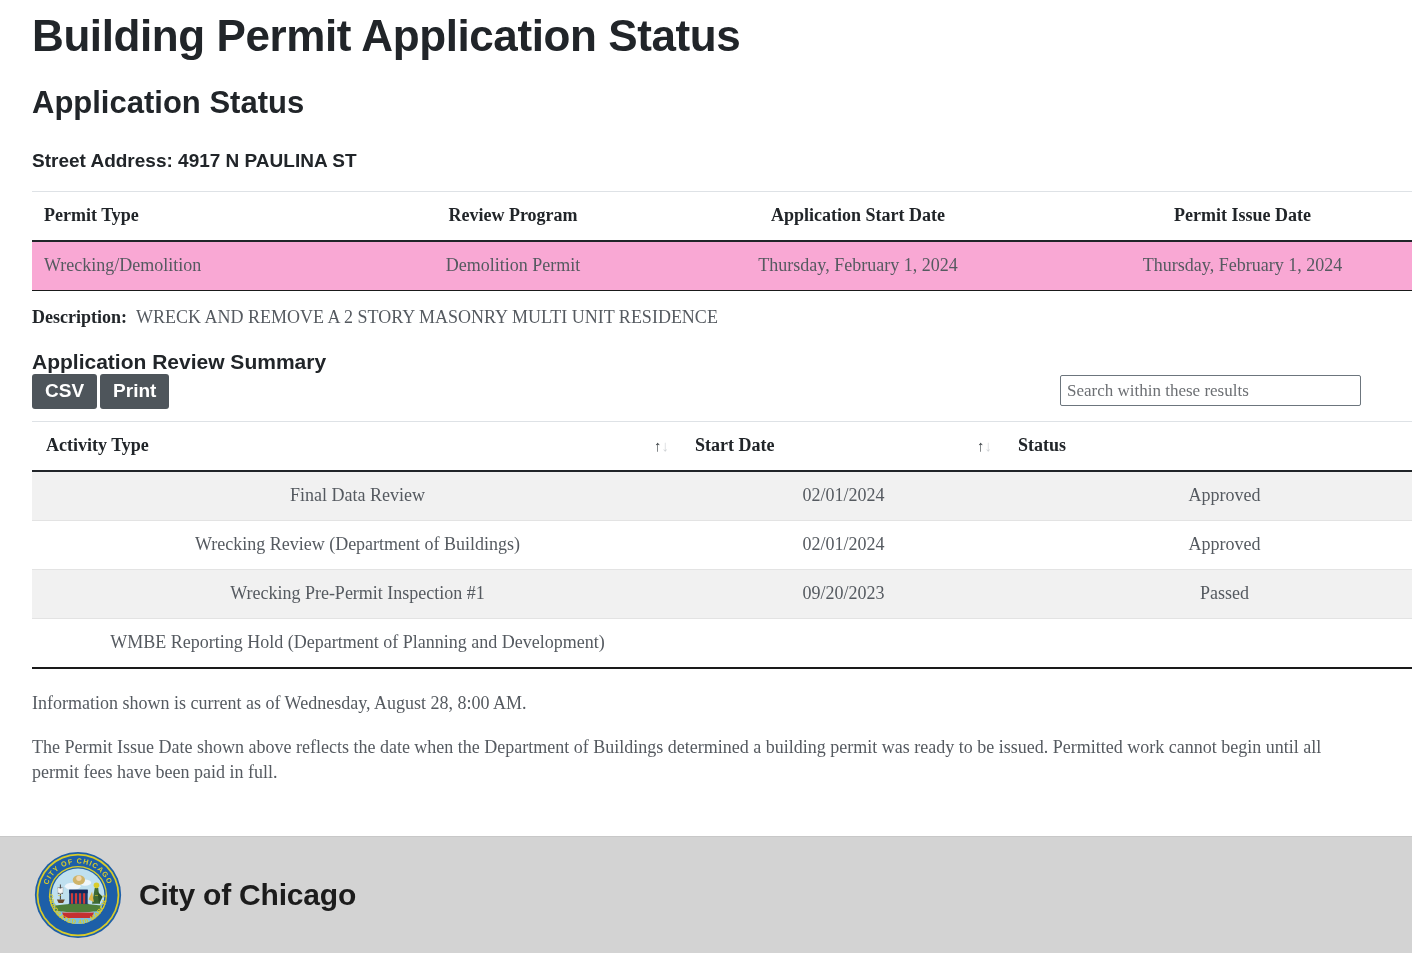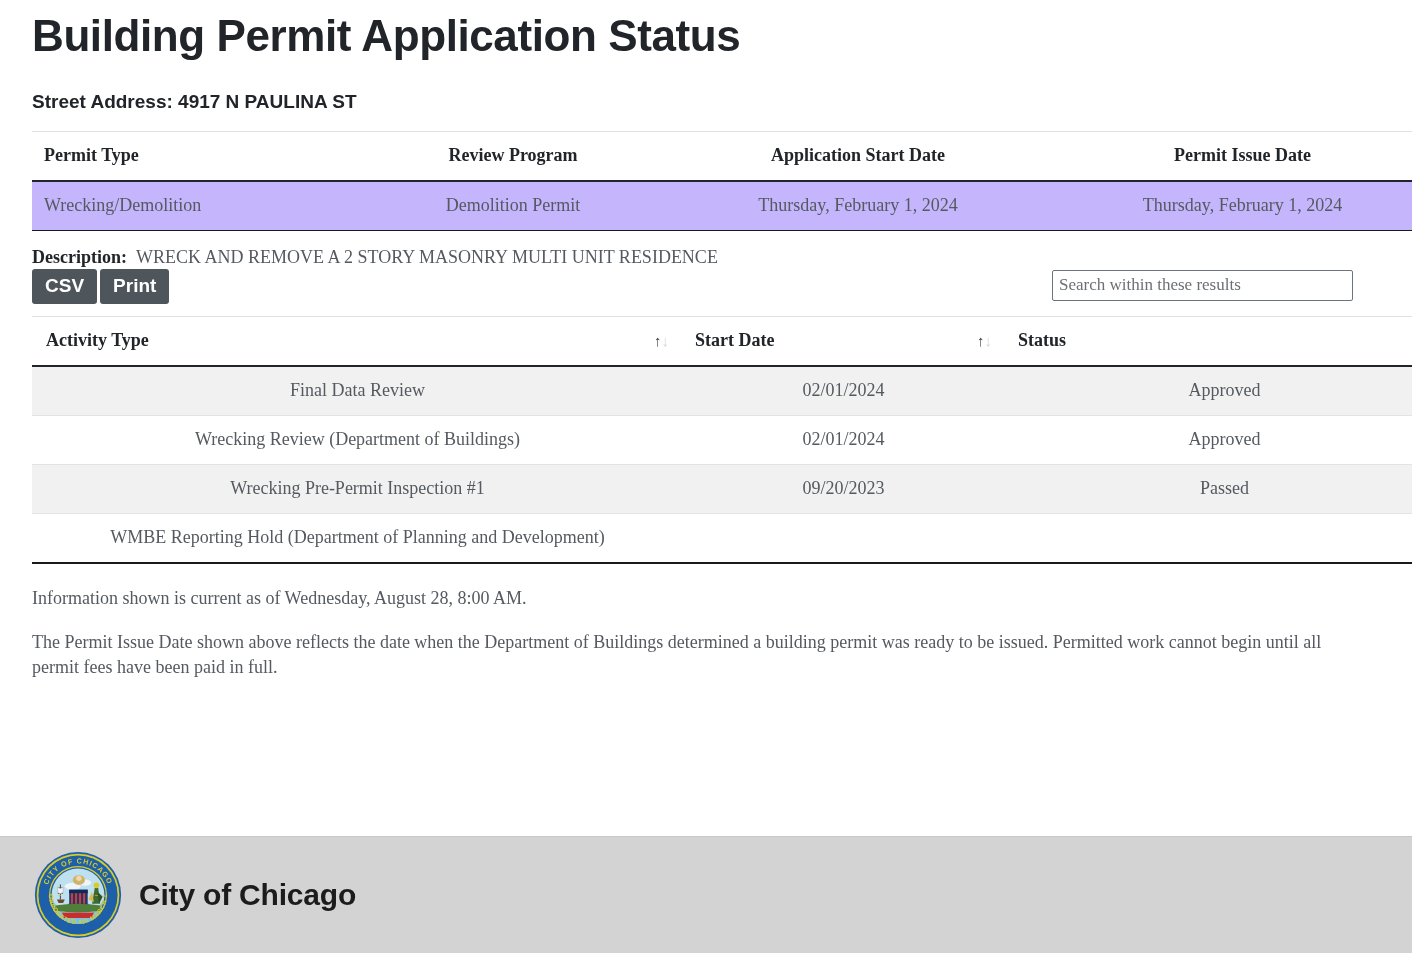--- a/index.html
+++ b/index.html
@@ -83,21 +83,21 @@
     border-bottom: 2px solid #212529;
     vertical-align: bottom;
   }
   table.permit td {
     font-family: "Liberation Serif", serif;
     font-size: 18px;
     color: #555a60;
     text-align: center;
     padding: 13px 8px 14px 8px;
     border-bottom: 1px solid #1a1a1a;
-    background: #c4b5fd;
+    background: #f9a8d4;
   }
   table.permit th.c1, table.permit td.c1 { text-align: left; padding-left: 12px; width: 310px;}
   table.permit th.c2, table.permit td.c2 { width: 286px; }
   table.permit th.c3, table.permit td.c3 { width: 372px; }
   table.permit th.c4, table.permit td.c4 { width: 365px; }
 
   .desc-line {
     font-family: "Liberation Serif", serif;
     font-size: 18px;
     color: #555a60;
@@ -125,21 +125,21 @@
     border: none;
     border-radius: 3px;
     padding: 6px 13px 7px 13px;
     margin-right: 3px;
     line-height: 1.15;
     cursor: pointer;
     vertical-align: top;
   }
   .search-wrap {
     position: absolute;
-    right: 12px;
+    right: 4px;
     top: 1px;
   }
   .search-input {
     width: 287px;
     height: 23px;
     font-family: "Liberation Serif", serif;
     font-size: 17px;
     color: #555a60;
     border: 1px solid #6c757d;
     border-radius: 2px;
@@ -234,20 +234,21 @@
   }
 </style>
 </head>
 <body>
 
 <div class="page">
   <div class="inner">
 
     <h1 class="h1-title">Building Permit Application Status</h1>
 
+    <h2 class="h2-title">Application Status</h2>
 
     <h3 class="h3-addr">Street Address: 4917 N PAULINA ST</h3>
 
     <table class="permit">
       <thead>
         <tr>
           <th class="c1">Permit Type</th>
           <th class="c2">Review Program</th>
           <th class="c3">Application Start Date</th>
           <th class="c4">Permit Issue Date</th>
@@ -260,20 +261,21 @@
           <td class="c3">Thursday, February 1, 2024</td>
           <td class="c4">Thursday, February 1, 2024</td>
         </tr>
       </tbody>
     </table>
 
     <div class="desc-line">
       <span class="lbl">Description:</span><span>WRECK AND REMOVE A 2 STORY MASONRY MULTI UNIT RESIDENCE</span>
     </div>
 
+    <h3 class="h3-summary">Application Review Summary</h3>
 
     <div class="toolbar">
       <button class="btn">CSV</button><button class="btn">Print</button>
       <span class="search-wrap">
         <input class="search-input" type="text" placeholder="Search within these results" style="">
       </span>
     </div>
 
     <table class="review">
       <thead>

